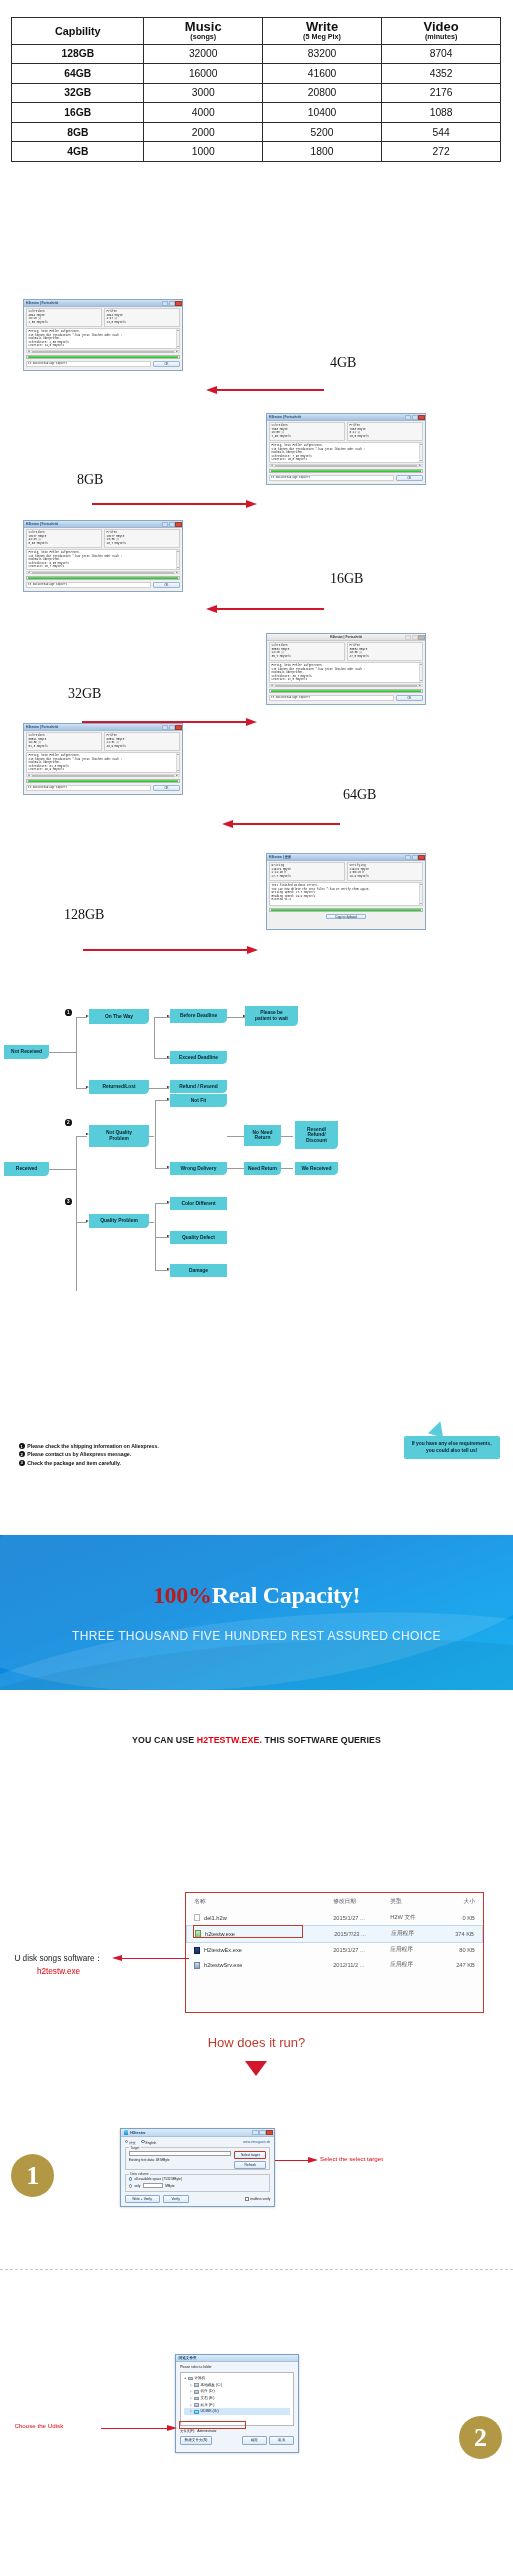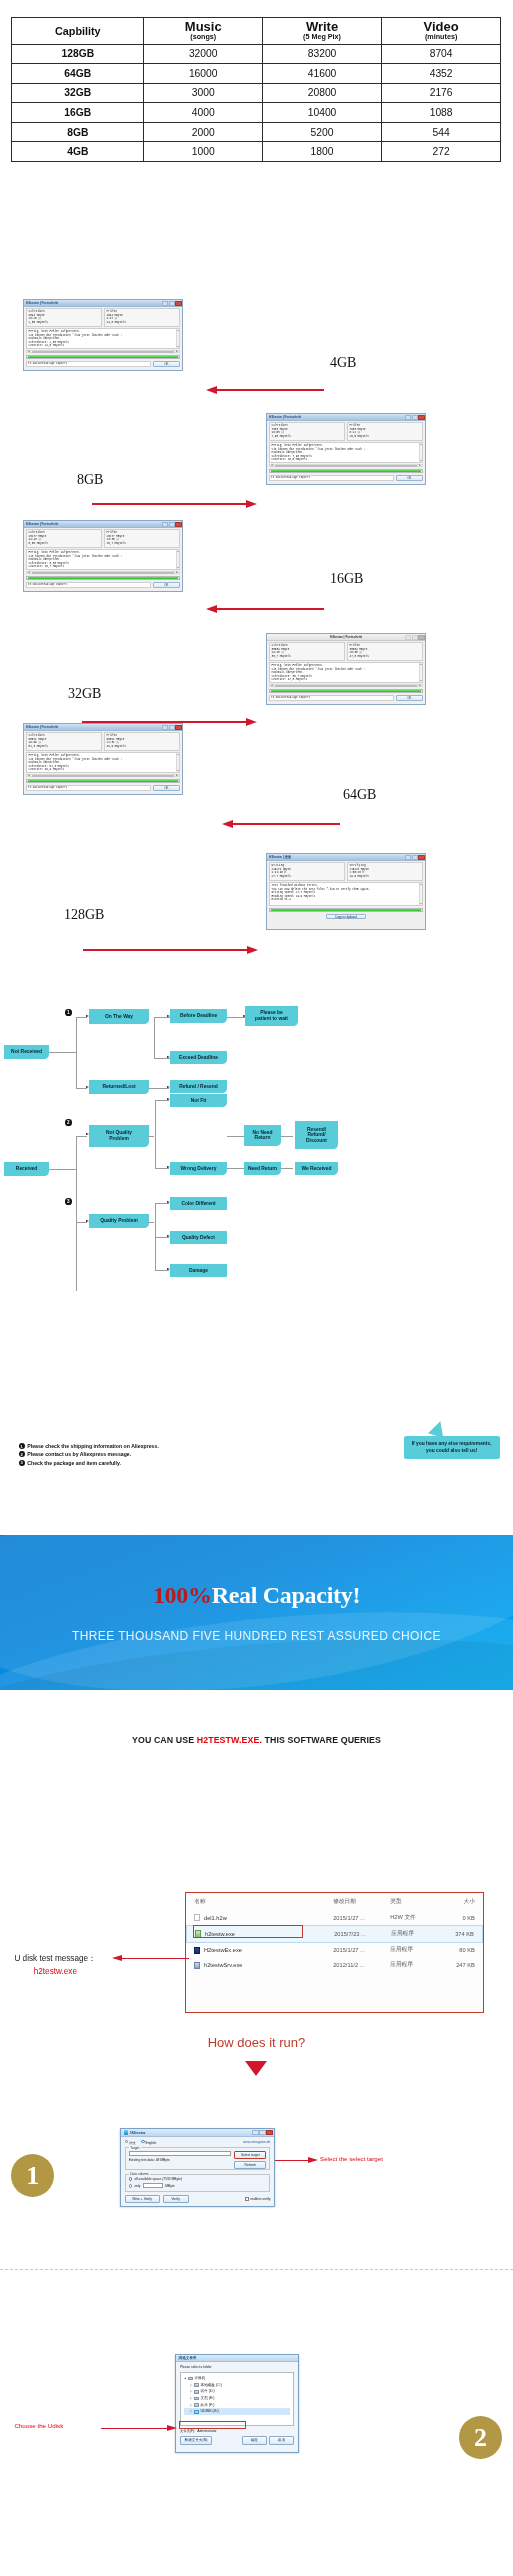--- a/index.html
+++ b/index.html
@@ -812,21 +812,21 @@
         <span>h2testwSrv.exe</span>
       </span>
       <span class="dt">2012/11/2 ...</span>
       <span class="tp">应用程序</span>
       <span class="sz">247 KB</span>
     </div>
     <div class="sel-outline"></div>
   </div>
 
   <div class="udisk-label">
-    <div class="t1">U disk test message：</div>
+    <div class="t1">U disk songs software：</div>
     <div class="t2">h2testw.exe</div>
   </div>
   <div class="arrow left" style="left:112px; top:1958px; width:77px;">
     <div class="shaft" style="left:10.3px; width:67px; height:1px;"></div>
     <div class="head" style="border-top:3.1px solid transparent;border-bottom:3.1px solid transparent;border-right:10.3px solid #d2172c;top:-2.6px;"></div>
   </div>
 
   <div class="howrun">How does it run?</div>
   <div class="down-tri"></div>
 

